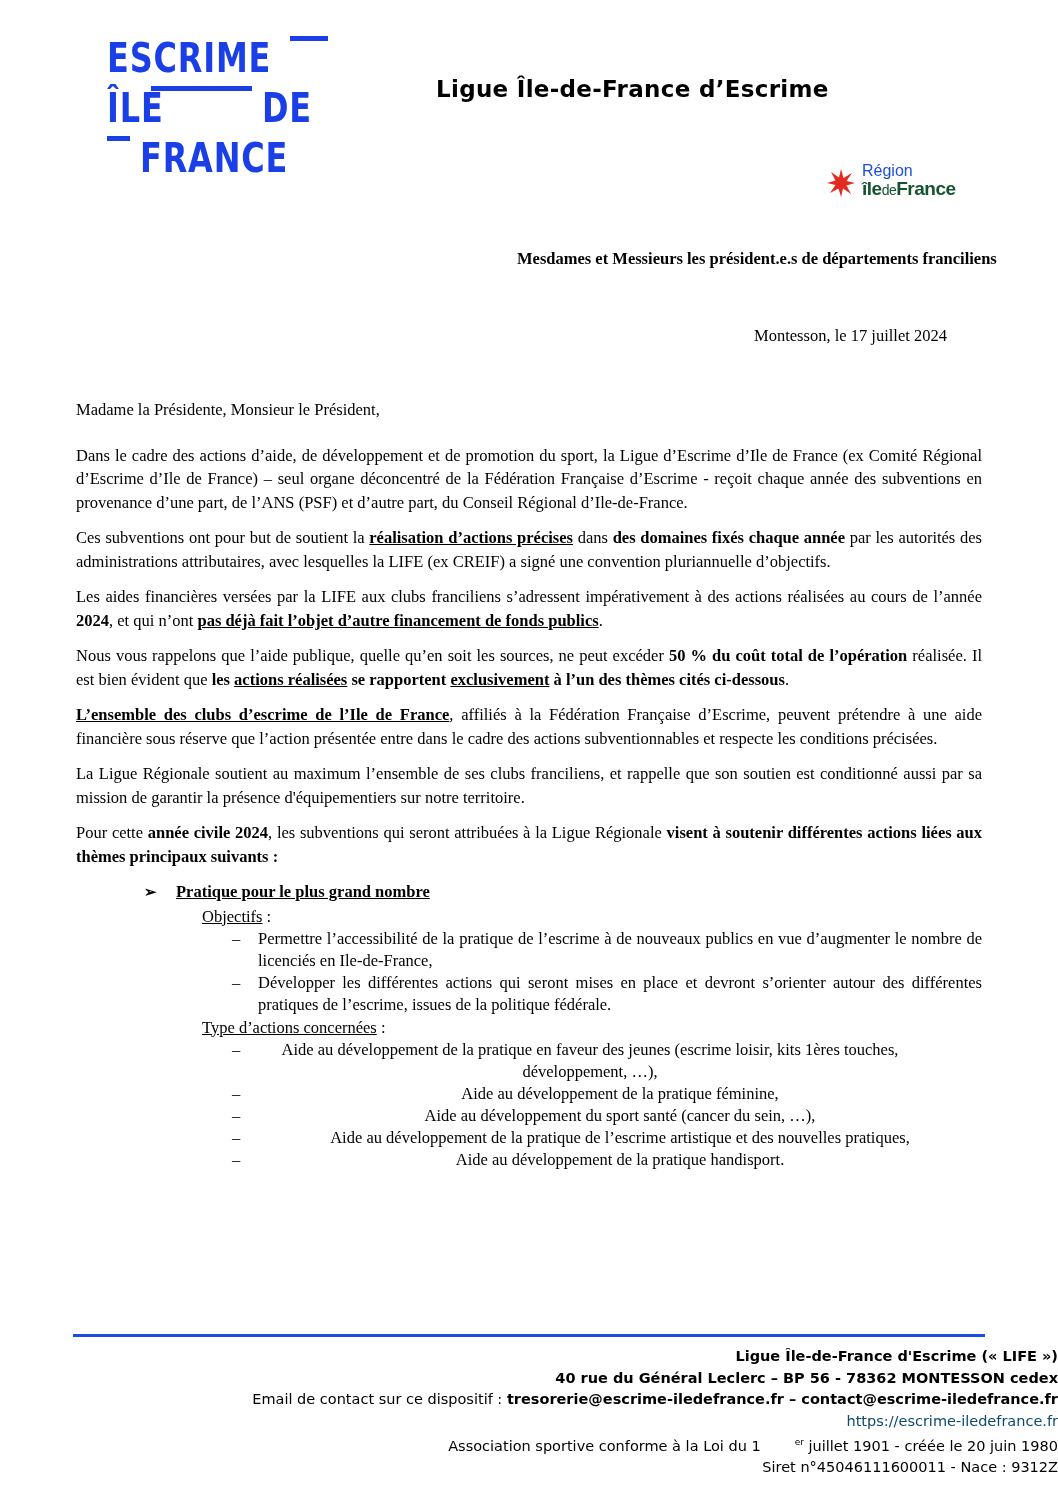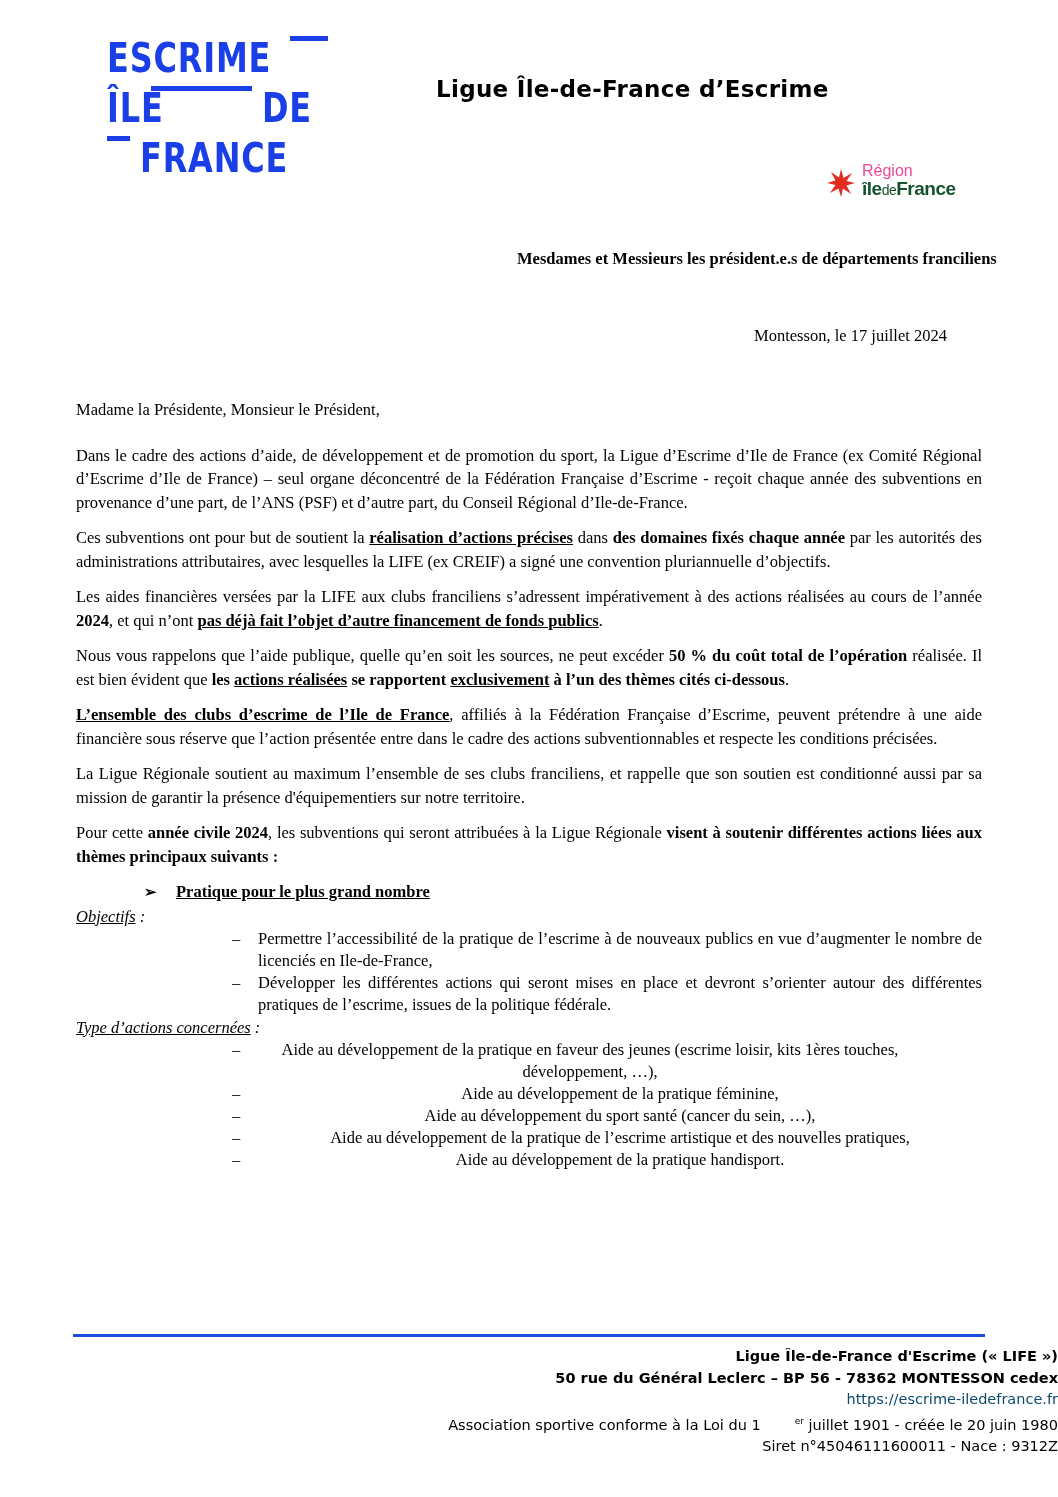--- a/index.html
+++ b/index.html
@@ -15,37 +15,37 @@
   .logo .dash { height: 5px; background: #1a3fe6; display: inline-block; }
   .logo .r1 { top: 0; }
   .logo .r2 { top: 50px; width: 218px; }
   .logo .r3 { top: 100px; width: 218px; }
 
   .league-title { position: absolute; left: 436px; top: 76px; font-size: 23px; font-weight: bold; letter-spacing: 0.3px; }
 
   
   .region { position: absolute; left: 826px; top: 162px; width: 152px; height: 38px; }
   .region .star { position: absolute; left: 0; top: 6px; width: 30px; height: 30px; }
-  .region .t1 { position: absolute; left: 36px; top: 0; font-family: "Liberation Sans", sans-serif; font-size: 16px; color: #ec4899; line-height: 18px; }
+  .region .t1 { position: absolute; left: 36px; top: 0; font-family: "Liberation Sans", sans-serif; font-size: 16px; color: #1d4ed8; line-height: 18px; }
   .region .t2 { position: absolute; left: 36px; top: 17px; font-family: "Liberation Sans", sans-serif; font-size: 19px; font-weight: bold; color: #14532d; line-height: 20px; letter-spacing: -0.5px; }
   .region .t2 .de { font-weight: normal; font-size: 14px; }
 
   .recipient { position: absolute; left: 517px; top: 247px; width: 480px; font-size: 16.5px; font-weight: bold; line-height: 23px; }
   .date { position: absolute; left: 754px; top: 326px; font-size: 16.5px; }
 
   .body { position: absolute; left: 76px; top: 398px; width: 906px; font-size: 16.5px; line-height: 23.5px; }
   .body p { margin: 0 0 12px 0; text-align: justify; }
   .body p.salut { margin-bottom: 22px; }
   .u { text-decoration: underline; }
   .b { font-weight: bold; }
 
   .theme { margin: 4px 0 0 0; position: relative; }
   .theme-head { display: flex; align-items: baseline; margin-left: 68px; font-weight: bold; }
   .theme-head .arrow { width: 32px; display: inline-block; font-size: 15px; }
-  .sub { font-style: italic; line-height: 23px; }
+  .sub { margin-left: 126px; line-height: 23px; }
   .sub .u { text-decoration: underline; }
   ul.dashlist { list-style: none; margin: 0; padding: 0 0 0 156px; }
   ul.dashlist li { position: relative; padding-left: 26px; line-height: 22px; text-align: justify; }
   ul.dashlist li::before { content: "–"; position: absolute; left: 0; top: 0; }
   ul.dashlist.left li { text-align: center; }
 
   .footer-line { position: absolute; left: 73px; top: 1334px; width: 912px; height: 3px; background: #1a4fe0; }
   .footer { position: absolute; left: 0; top: 1346px; width: 1058px; text-align: right; font-family: "DejaVu Sans", sans-serif; font-size: 14.5px; line-height: 21.5px; }
   .footer .fb { font-weight: bold; }
   .footer .link { color: #0c4a6e; padding-left: 24px; }
@@ -117,17 +117,18 @@
       <li>Aide au développement du sport santé (cancer du sein, …),</li>
       <li>Aide au développement de la pratique de l’escrime artistique et des nouvelles pratiques,</li>
       <li>Aide au développement de la pratique handisport.</li>
     </ul>
   </div>
 </div>
 
 <div class="footer-line"></div>
 <div class="footer">
   <div class="fb">Ligue Île-de-France d'Escrime (« LIFE »)</div>
-  <div class="fb" style="font-weight:600;">50 rue du Général Leclerc – BP 56 - 78362 MONTESSON cedex</div>
+  <div class="fb" style="font-weight:600;">40 rue du Général Leclerc – BP 56 - 78362 MONTESSON cedex</div>
+  <div><span>Email de contact sur ce dispositif : </span><span class="fb">tresorerie@escrime-iledefrance.fr</span><span class="fb"> – </span><span class="fb">contact@escrime-iledefrance.fr</span></div>
   <div class="link">https://escrime-iledefrance.fr</div>
   <div><span>Association sportive conforme à la Loi du 1</span><sup>er</sup><span> juillet 1901 - créée le 20 juin 1980</span></div>
   <div>Siret n°45046111600011 - Nace : 9312Z</div>
 </div>
 
 </body></html>

